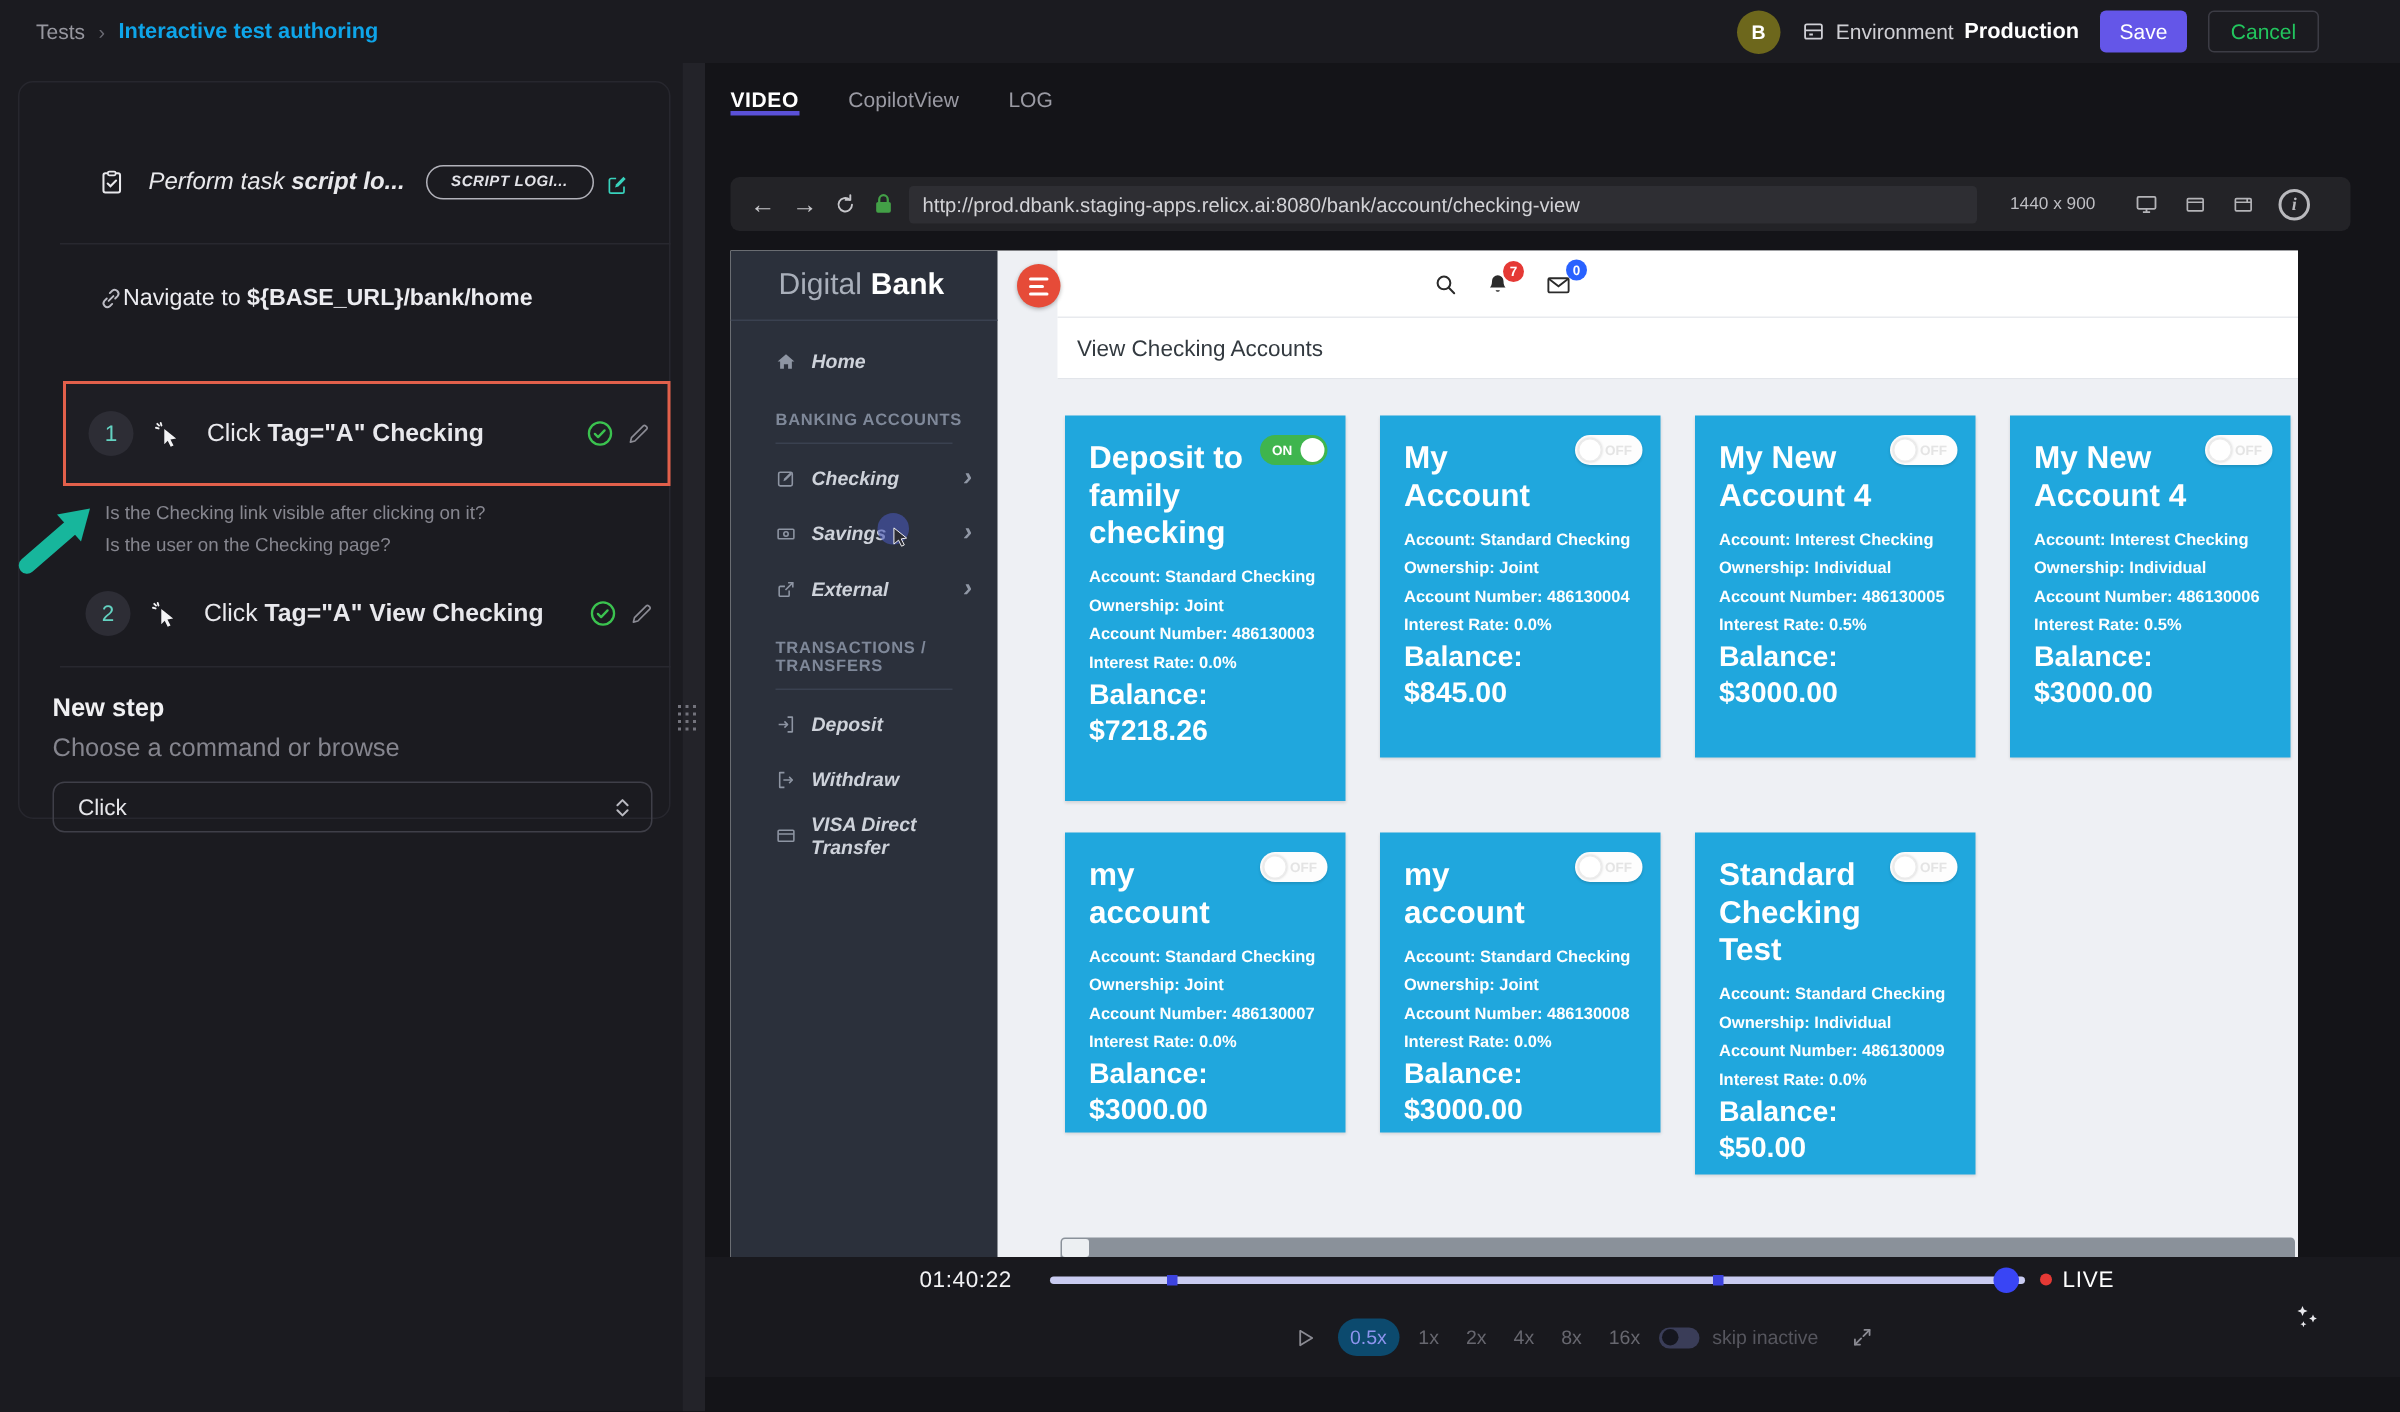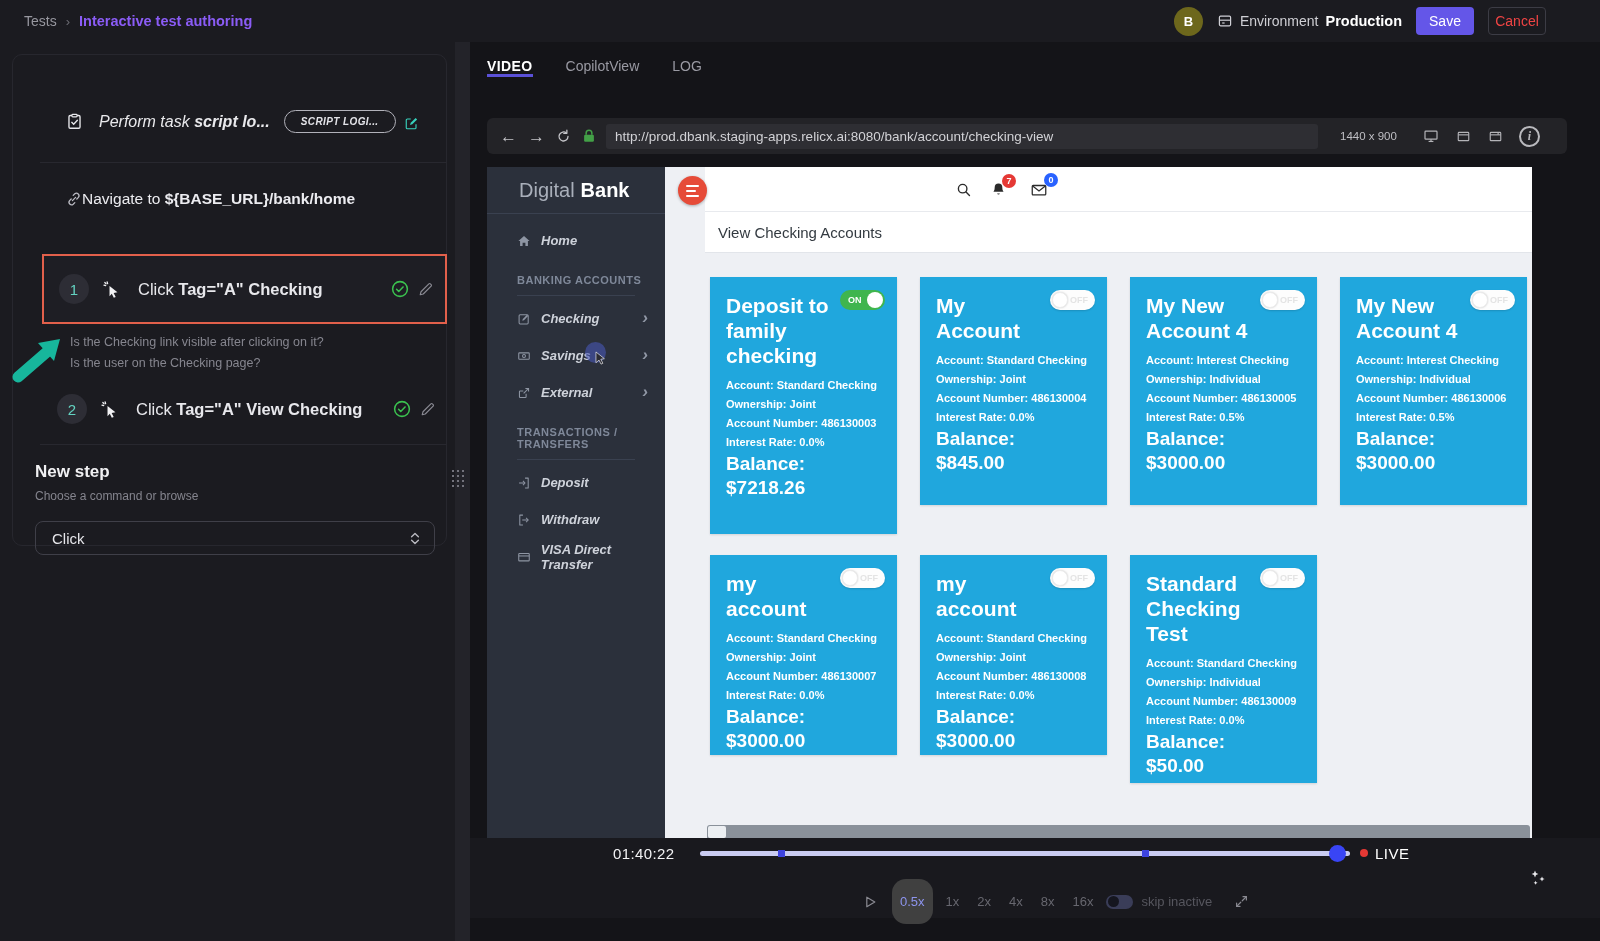--- a/index.html
+++ b/index.html
@@ -4,28 +4,28 @@
 <style>
   * { margin:0; padding:0; box-sizing:border-box; }
   body { background:#0f0f12; font-family:"Liberation Sans", sans-serif; }
   #app { position:relative; width:1600px; height:941px; background:#141418; overflow:hidden; }
 
   
   .topbar { position:absolute; left:0; top:0; width:1600px; height:42px; background:#1b1b20; display:flex; align-items:center; }
   .crumb { position:absolute; left:24px; top:0; height:42px; display:flex; align-items:center; gap:9px; }
   .crumb-root { color:#97979f; font-size:14px; }
   .crumb-sep { color:#6a6a72; font-size:13px; }
-  .crumb-cur { color:#8b5cf6; font-size:14.5px; font-weight:bold; }
+  .crumb-cur { color:#0ea5e9; font-size:14.5px; font-weight:bold; }
   .top-right { position:absolute; right:54px; top:0; height:42px; display:flex; align-items:center; gap:14px; }
   .avatar-b { width:29px; height:29px; border-radius:50%; background:#6d671c; color:#fff; font-size:13px; font-weight:bold; display:flex; align-items:center; justify-content:center; }
   .env-wrap { display:flex; align-items:center; gap:7px; }
   .env-label { color:#cfcfd4; font-size:14px; }
   .env-value { color:#ffffff; font-size:14.5px; font-weight:bold; }
   .btn-save { width:58px; height:28px; background:#6456e8; color:#fff; font-size:14px; border:none; border-radius:4px; font-family:inherit; }
-  .btn-cancel { width:58px; height:28px; background:transparent; color:#ef4444; font-size:14px; border:1px solid #3c3c45; border-radius:4px; font-family:inherit; }
+  .btn-cancel { width:74px; height:28px; background:transparent; color:#22c55e; font-size:14px; border:1px solid #3c3c45; border-radius:4px; font-family:inherit; }
 
   
   .left-panel { position:absolute; left:0; top:42px; width:455px; height:899px; background:#1b1b20; }
   .panel-outline { position:absolute; left:12px; top:12px; width:435px; height:492px; border:1px solid #27272e; border-radius:10px; }
   .hr1 { position:absolute; left:40px; width:407px; height:1px; background:#28282f; }
   .task-row { position:absolute; left:66px; top:68px; display:flex; align-items:center; }
   .task-text { color:#e9e9ec; font-size:16px; font-style:italic; margin-left:16px; }
   .task-text b { font-weight:bold; }
   .pill { display:inline-block; margin-left:14px; padding:5px 16px; border:1.4px solid #b2b2ba; border-radius:14px; color:#e3e3e8; font-size:10px; font-weight:bold; font-style:italic; letter-spacing:.4px; }
   .edit-teal { margin-left:8px; position:relative; top:2px; }
@@ -37,21 +37,21 @@
   .step-box.plain { top:332px; }
   .step-num { width:30px; height:30px; margin-left:15px; border-radius:50%; background:#2d2d35; color:#63d2c1; font-size:15px; display:flex; align-items:center; justify-content:center; flex:0 0 auto; }
   .cursor-ic { margin-left:13px; flex:0 0 auto; display:flex; }
   .step-text { color:#e8e8ec; font-size:16.5px; margin-left:17px; white-space:nowrap; }
   .step-text b { font-weight:bold; }
   .step-icons { margin-left:auto; margin-right:12px; display:flex; align-items:center; gap:9px; }
   .assert-lines { position:absolute; left:70px; top:290px; }
   .assert-line { color:#86868f; font-size:12.5px; line-height:21px; }
   .teal-arrow { position:absolute; left:10px; top:293px; }
   .newstep-title { position:absolute; left:35px; top:420px; color:#f0f0f2; font-size:17px; font-weight:bold; }
-  .newstep-sub { position:absolute; left:35px; top:447px; color:#85858e; font-size:12px; }
+  .newstep-sub { position:absolute; left:35px; top:447px; color:#85858e; font-size:17px; }
   .cmd-select { position:absolute; left:35px; top:479px; width:400px; height:34px; border:1px solid #3f3f48; border-radius:8px; display:flex; align-items:center; }
   .cmd-value { color:#e6e6ea; font-size:15px; margin-left:16px; }
   .cmd-chevrons { margin-left:auto; margin-right:12px; display:flex; }
 
   
   .divider-strip { position:absolute; left:455px; top:42px; width:15px; height:899px; background:#232329; }
   .drag-dots { position:absolute; left:452px; top:470px; width:14px; height:20px; display:grid; grid-template-columns:repeat(3,2px); grid-auto-rows:2px; gap:3px; }
   .drag-dots i { background:#73737c; width:2px; height:2px; display:block; }
 
   
@@ -118,21 +118,21 @@
   .controls { position:absolute; left:470px; top:838px; width:1130px; height:80px; background:#19191e; }
   .ptime { position:absolute; left:613px; top:845px; color:#f2f2f4; font-size:15px; letter-spacing:.4px; }
   .ptrack { position:absolute; left:700px; top:851px; width:650px; height:5px; background:#c9cbf1; border-radius:3px; }
   .pmark { position:absolute; top:-1px; width:7px; height:7px; background:#3d43df; }
   .phandle { position:absolute; top:-6px; width:17px; height:17px; background:#3945f5; border-radius:50%; }
   .pdot { position:absolute; left:1360px; top:849px; width:8px; height:8px; background:#e53935; border-radius:50%; }
   .plive { position:absolute; left:1375px; top:845px; color:#ffffff; font-size:15px; font-weight:500; letter-spacing:.5px; }
   .speed-row { position:absolute; left:862px; top:879px; display:flex; align-items:center; }
   .play-ic { display:flex; margin-right:10px; }
   .chip { color:#67676f; font-size:13px; margin:0 9px; }
-  .chip.active { background:#404040; color:#8d94ee; border-radius:14px; padding:15px 8px; margin:0 4px; }
+  .chip.active { background:#0c4a6e; color:#8d94ee; border-radius:14px; padding:5px 8px; margin:0 4px; }
   .skip-tog { position:relative; width:27px; height:14px; background:#3a3d58; border-radius:7px; margin:0 8px 0 4px; }
   .skip-tog i { position:absolute; left:1.5px; top:1.5px; width:11px; height:11px; background:#15161f; border-radius:50%; display:block; }
   .skip-label { color:#56565e; font-size:13px; }
   .expand-ic { display:flex; margin-left:22px; }
   .sparkle { position:absolute; left:1528px; top:868px; }
 
   b { font-weight:bold; }
 </style>
 </head>
 <body>

